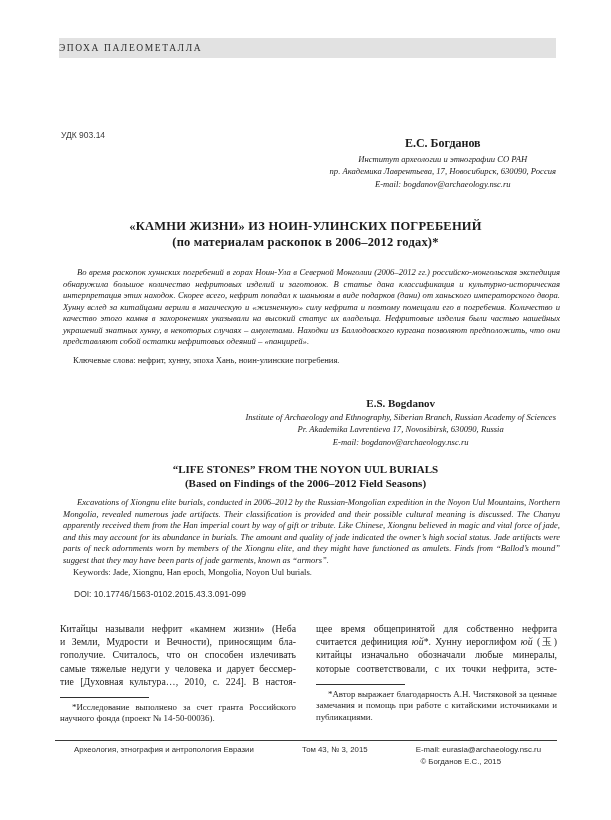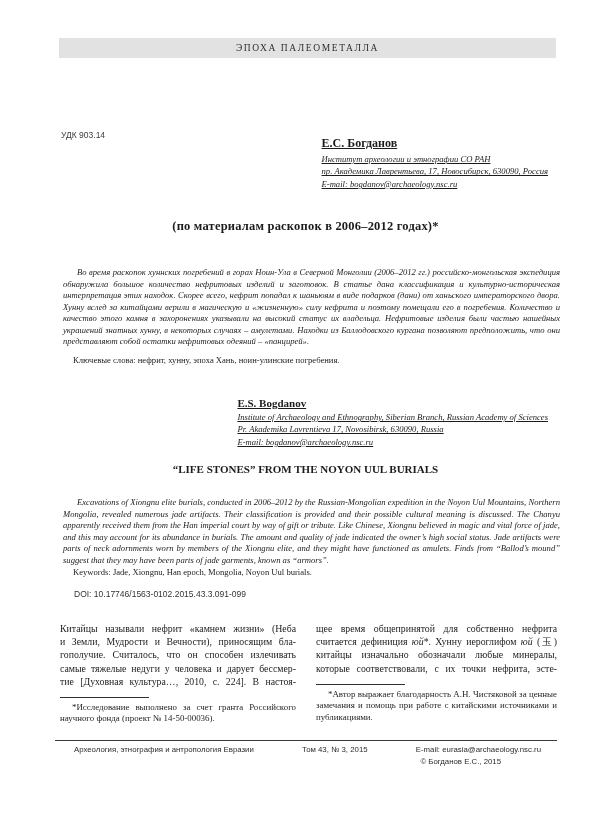--- a/index.html
+++ b/index.html
@@ -1,26 +1,26 @@
 <!DOCTYPE html>
 <html><head>
 <meta charset="utf-8">
 <style>
   html,body{margin:0;padding:0;background:#ffffff;}
   .page{position:relative;width:611px;height:820px;background:#ffffff;overflow:hidden;
         font-family:"Liberation Serif",serif;color:#1c1c1c;}
 
   .banner{position:absolute;left:59px;top:38px;width:497px;height:20px;background:#e2e2e2;
-          display:flex;align-items:center;justify-content:center;}
+          display:flex;align-items:center;}
   .banner-text{font-size:9.5px;letter-spacing:1.6px;color:#2e2e2e;}
 
   .udc{position:absolute;left:61px;top:130px;font-family:"Liberation Sans",sans-serif;
        font-size:8.5px;color:#3c3c3c;}
 
-  .author-block{position:absolute;right:63px;text-align:left;text-decoration:underline;}
+  .author-block{position:absolute;right:55px;text-align:center;}
   .author-ru{top:136px;}
   .author-en{top:397px;}
   .author-name{font-weight:bold;font-size:12px;margin-bottom:2px;}
   .author-en .author-name{font-size:11px;}
   .affil{font-style:italic;font-size:8.6px;line-height:12.4px;color:#222;}
 
   .title{position:absolute;left:0;width:611px;text-align:center;font-weight:bold;}
   .title-ru{top:219px;font-size:12.5px;line-height:15.5px;letter-spacing:0.2px;}
   .title-en{top:462px;font-size:11px;line-height:14px;}
 
@@ -70,37 +70,39 @@
   <div class="udc">УДК 903.14</div>
 
   <div class="author-block author-ru">
     <div class="author-name">Е.С. Богданов</div>
     <div class="affil">Институт археологии и этнографии СО РАН</div>
     <div class="affil">пр. Академика Лаврентьева, 17, Новосибирск, 630090, Россия</div>
     <div class="affil">E-mail: bogdanov@archaeology.nsc.ru</div>
   </div>
 
   <div class="title title-ru">
+    <div>«КАМНИ ЖИЗНИ» ИЗ НОИН-УЛИНСКИХ ПОГРЕБЕНИЙ</div>
     <div>(по материалам раскопок в 2006–2012 годах)*</div>
   </div>
 
   <p class="abstract abstract-ru">Во время раскопок хуннских погребений в горах Ноин-Ула в Северной Монголии (2006–2012 гг.) российско-монгольская экспедиция обнаружила большое количество нефритовых изделий и заготовок. В статье дана классификация и культурно-историческая интерпретация этих находок. Скорее всего, нефрит попадал к шаньюям в виде подарков (дани) от ханьского императорского двора. Хунну вслед за китайцами верили в магическую и «жизненную» силу нефрита и поэтому помещали его в погребения. Количество и качество этого камня в захоронениях указывали на высокий статус их владельца. Нефритовые изделия были частью нашейных украшений знатных хунну, в некоторых случаях – амулетами. Находки из Баллодовского кургана позволяют предположить, что они представляют собой остатки нефритовых одеяний – «панцирей».</p>
 
   <p class="kw kw-ru"><span>Ключевые слова:</span>
     <span class="kw-text">нефрит, хунну, эпоха Хань, ноин-улинские погребения.</span></p>
 
   <div class="author-block author-en">
     <div class="author-name">E.S. Bogdanov</div>
     <div class="affil">Institute of Archaeology and Ethnography, Siberian Branch, Russian Academy of Sciences</div>
     <div class="affil">Pr. Akademika Lavrentieva 17, Novosibirsk, 630090, Russia</div>
     <div class="affil">E-mail: bogdanov@archaeology.nsc.ru</div>
   </div>
 
   <div class="title title-en">
     <div>“LIFE STONES” FROM THE NOYON UUL BURIALS</div>
+    <div>(Based on Findings of the 2006–2012 Field Seasons)</div>
   </div>
 
   <p class="abstract abstract-en">Excavations of Xiongnu elite burials, conducted in 2006–2012 by the Russian-Mongolian expedition in the Noyon Uul Mountains, Northern Mongolia, revealed numerous jade artifacts. Their classification is provided and their possible cultural meaning is discussed. The Chanyu apparently received them from the Han imperial court by way of gift or tribute. Like Chinese, Xiongnu believed in magic and vital force of jade, and this may account for its abundance in burials. The amount and quality of jade indicated the owner’s high social status. Jade artifacts were parts of neck adornments worn by members of the Xiongnu elite, and they might have functioned as amulets. Finds from “Ballod’s mound” suggest that they may have been parts of jade garments, known as “armors”.</p>
 
   <p class="kw kw-en"><span>Keywords:</span>
     <span class="kw-text">Jade, Xiongnu, Han epoch, Mongolia, Noyon Uul burials.</span></p>
 
   <div class="doi">DOI: 10.17746/1563-0102.2015.43.3.091-099</div>
 
   <div class="col col-left">

